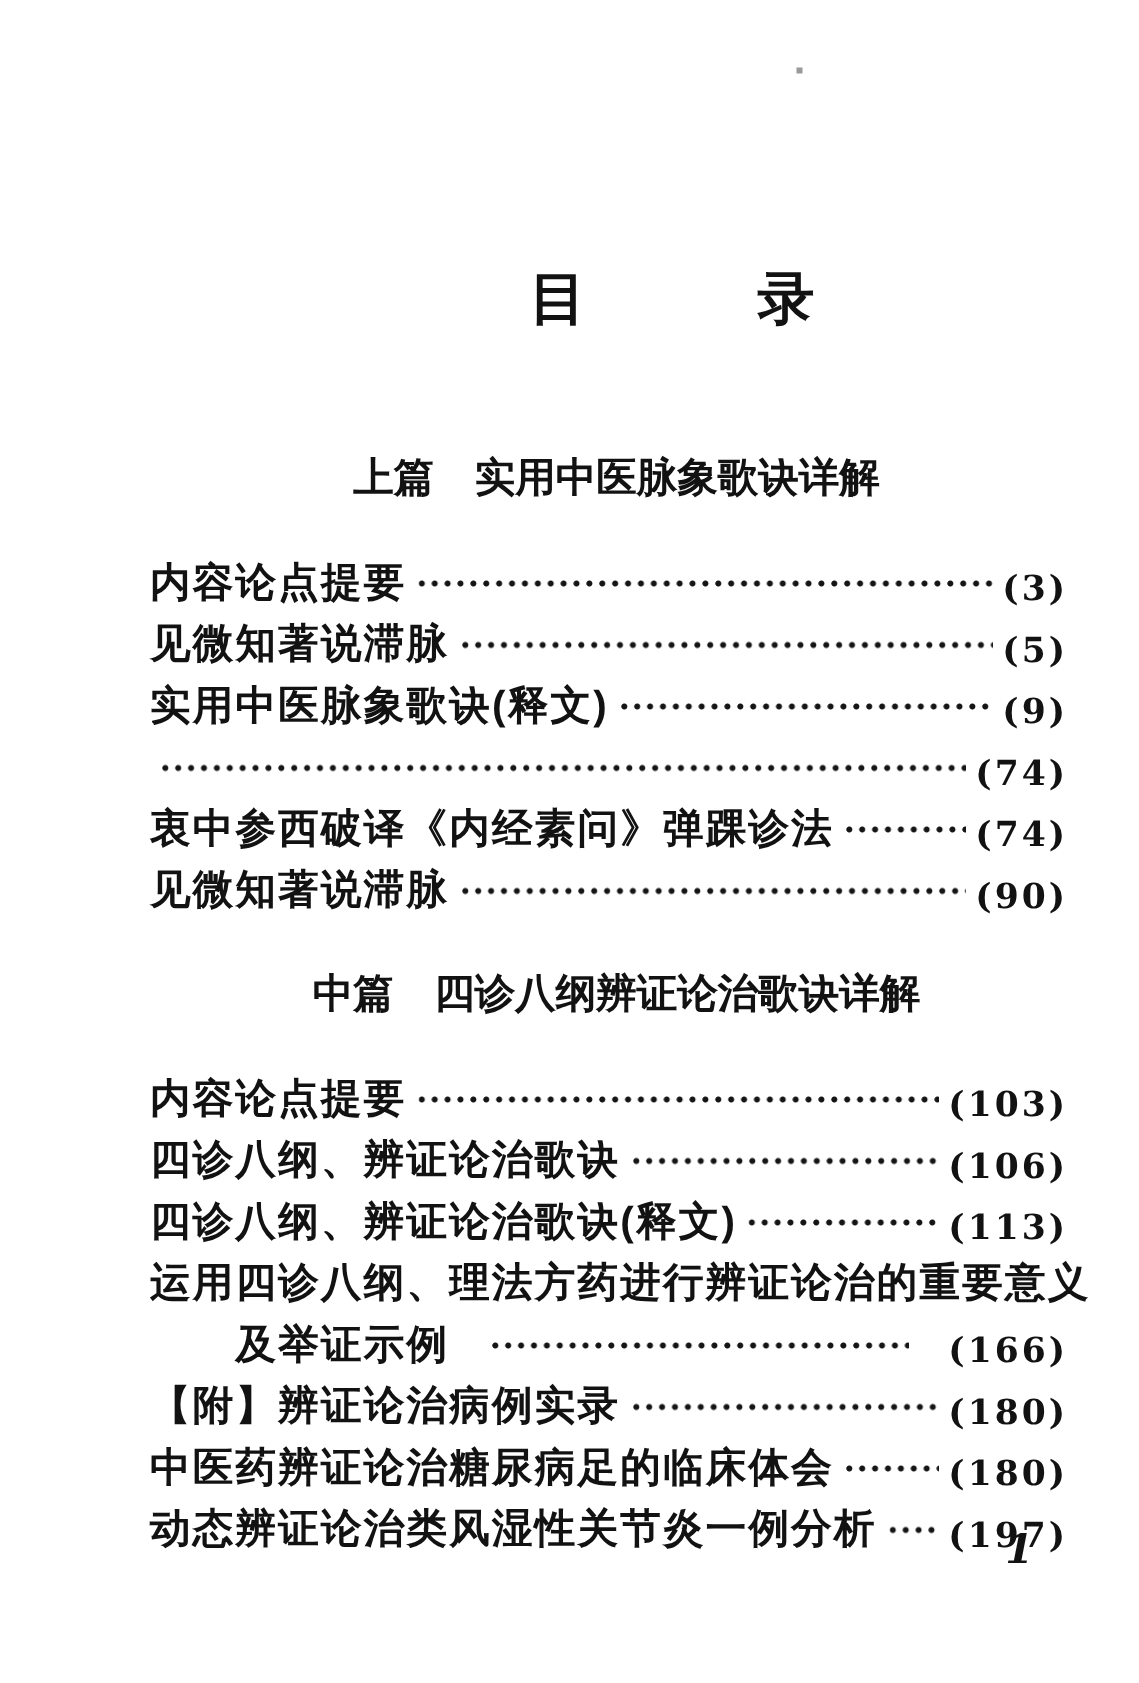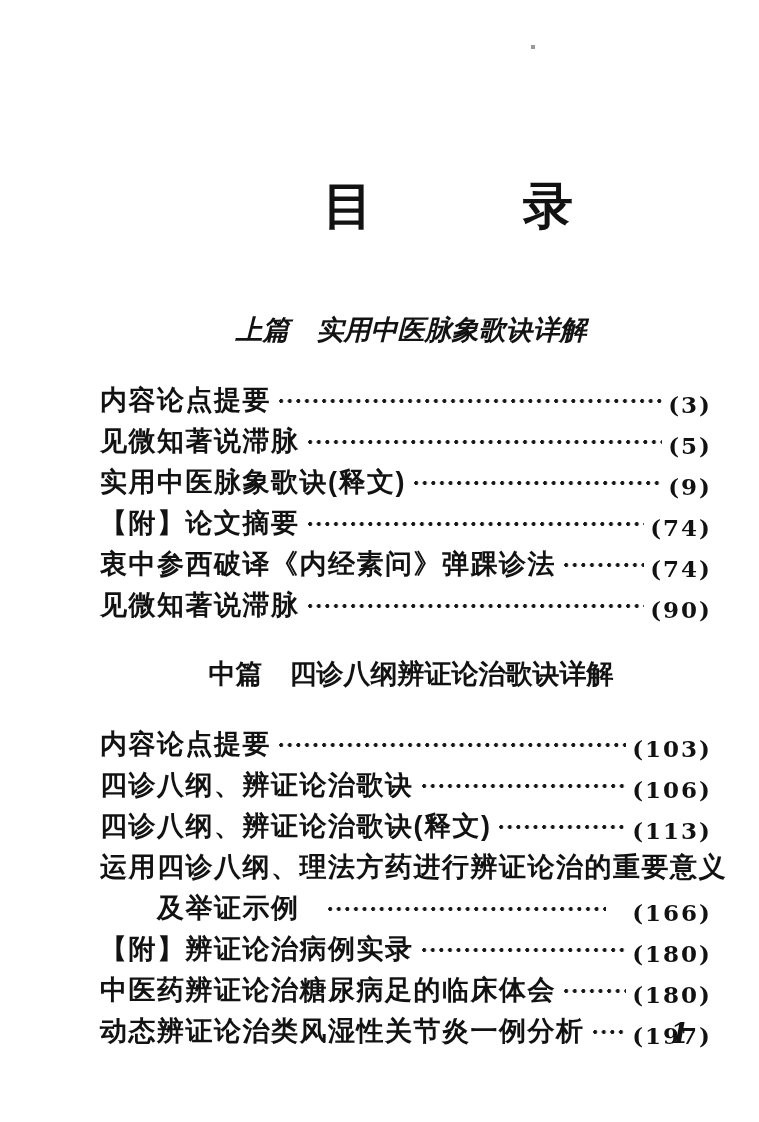--- a/index.html
+++ b/index.html
@@ -10,38 +10,38 @@
     overflow: hidden;
     font-family: "Liberation Sans", sans-serif;
     color: #121212;
   }
   .page { position: absolute; inset: 0; }
 
   .doc-title {
     margin: 181px 0 0 0;
     padding-left: 137px;
     text-align: center;
-    font-size: 50px;
+    font-size: 38px;
     font-weight: 700;
     line-height: 1;
     white-space: pre;
     letter-spacing: 0;
   }
 
   .toc { margin: 0 47px 0 100px; } 
 
   .section-heading {
     text-align: center;
     font-size: 27px;
     font-weight: 700;
     line-height: 1;
     padding-left: 10px;
     white-space: pre;
   }
-  .section:first-child .section-heading { margin-top: 86px; font-style: italic; }
+  .section:first-child .section-heading { margin-top: 86px; }
   .section + .section .section-heading { margin-top: 38px; }
 
   .section-entries { margin-top: 33px; }
 
   .toc-row {
     display: flex;
     align-items: flex-end;
     height: 41px;
     font-size: 27px;
     font-weight: 700;
@@ -111,21 +111,20 @@
     <span class="pageno">(5)</span>
   </div>
 
   <div class="toc-row">
     <span class="entry-title">实用中医脉象歌诀(释文)</span>
     <span class="leader"></span>
     <span class="pageno">(9)</span>
   </div>
 
   <div class="toc-row">
-    <span class="entry-title">【附】论文摘要</span>
     <span class="leader"></span>
     <span class="pageno">(74)</span>
   </div>
 
   <div class="toc-row">
     <span class="entry-title">衷中参西破译《内经素问》弹踝诊法</span>
     <span class="leader"></span>
     <span class="pageno">(74)</span>
   </div>
 

